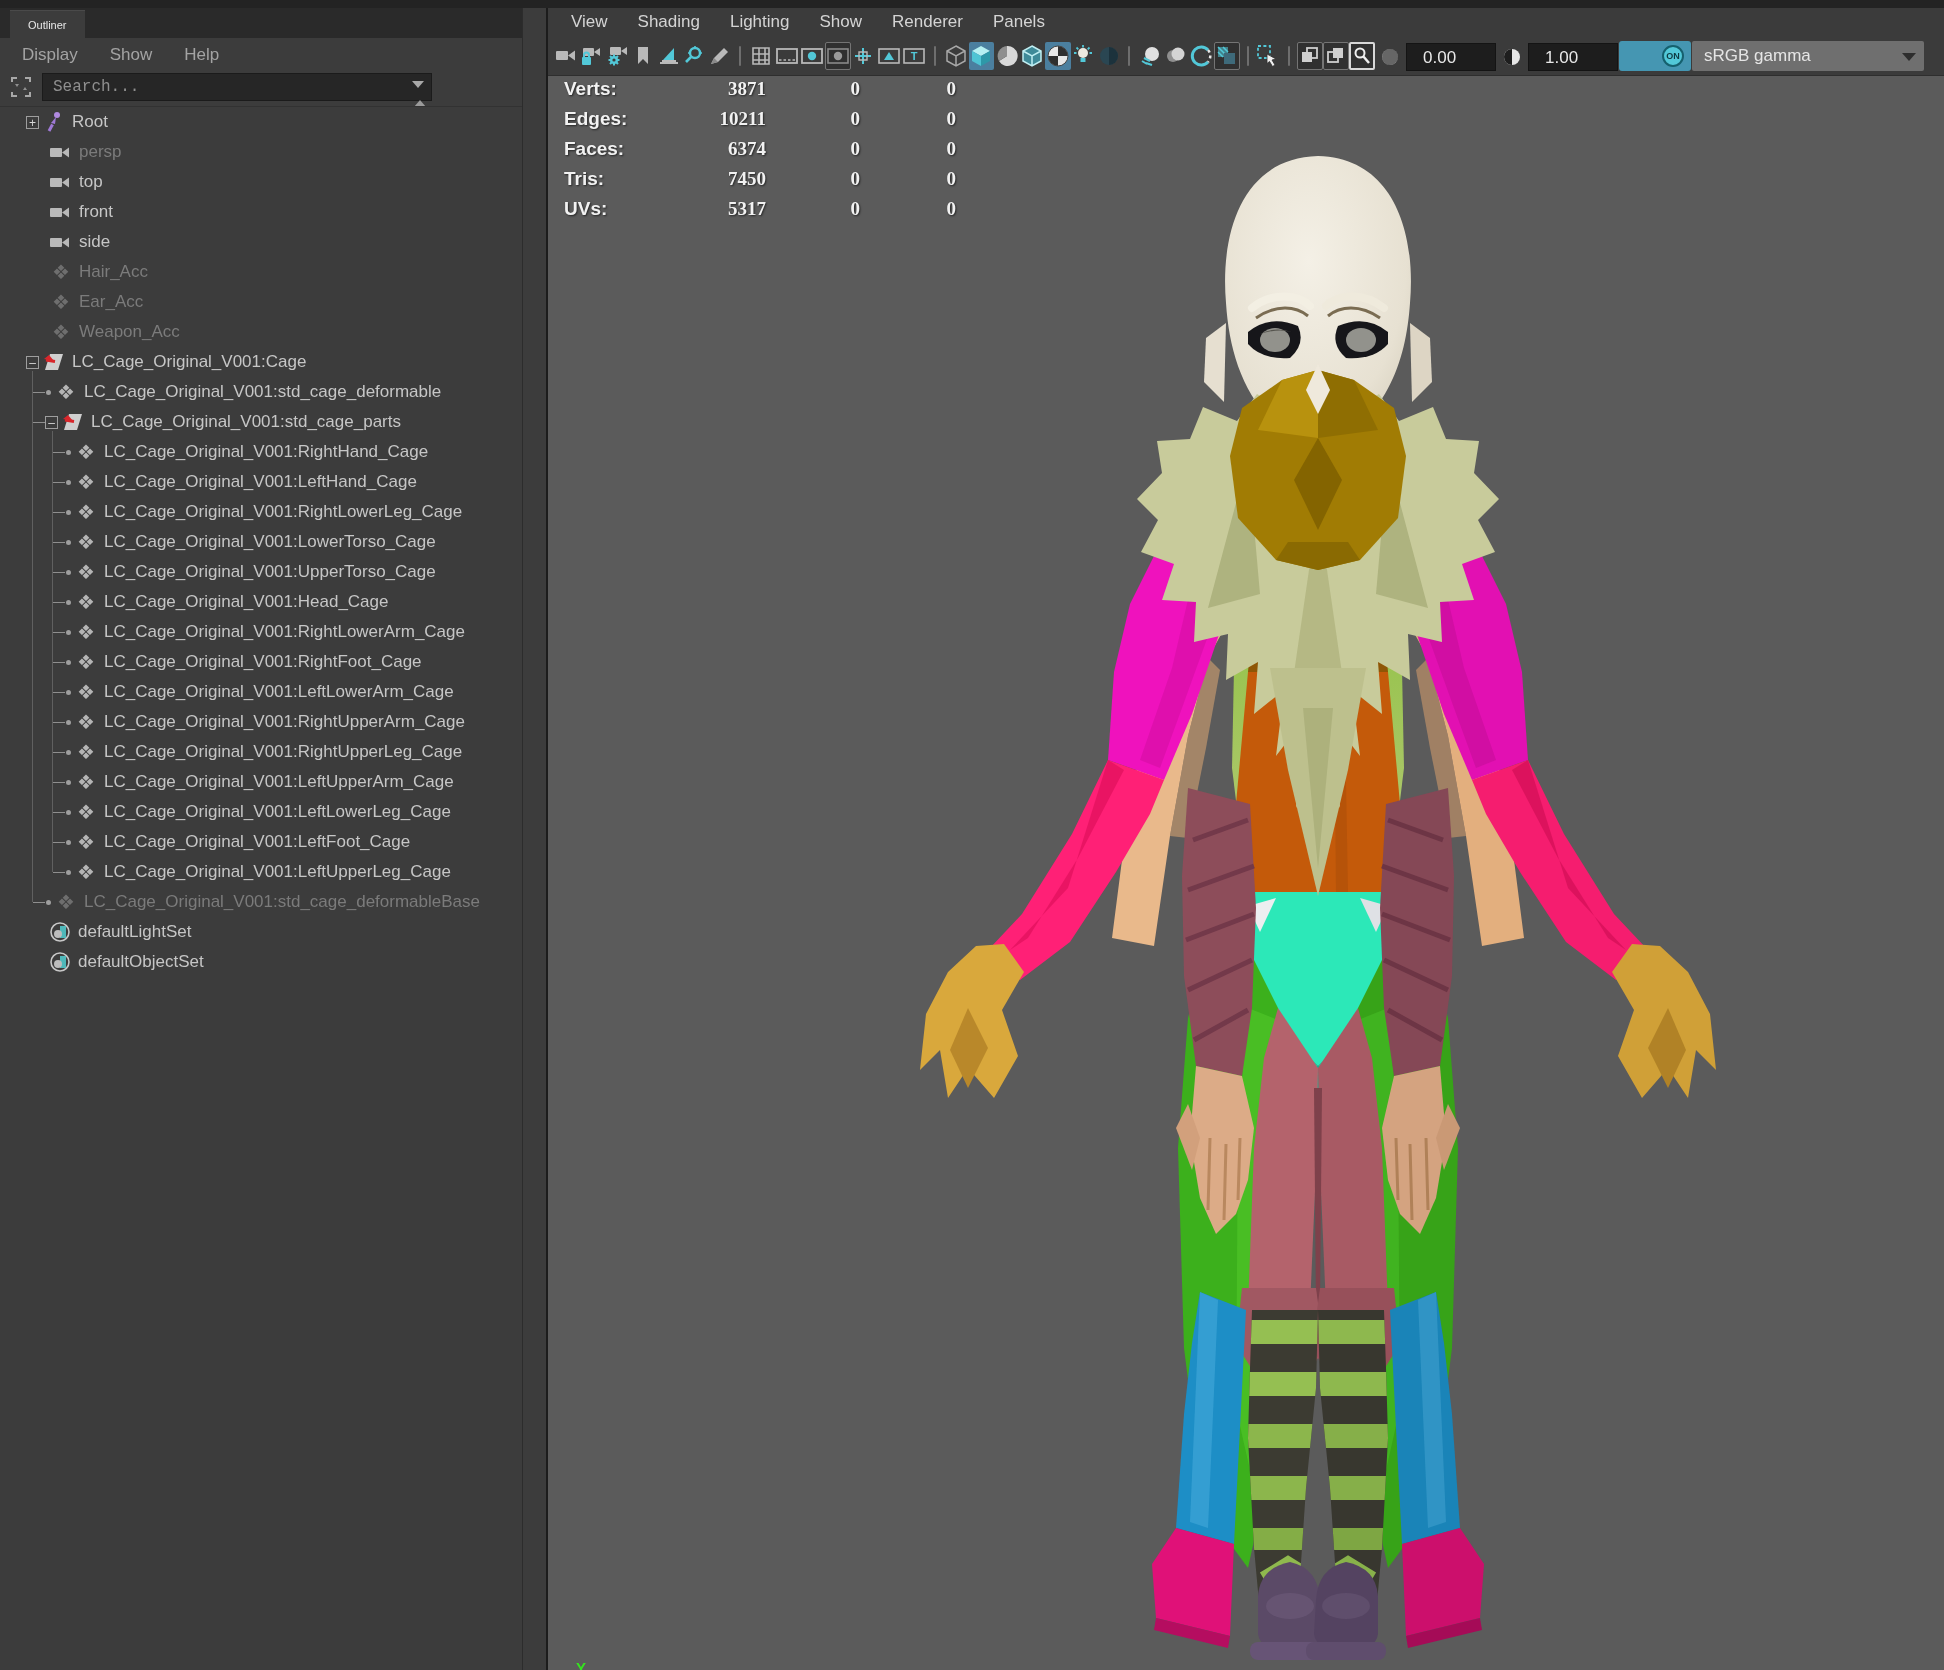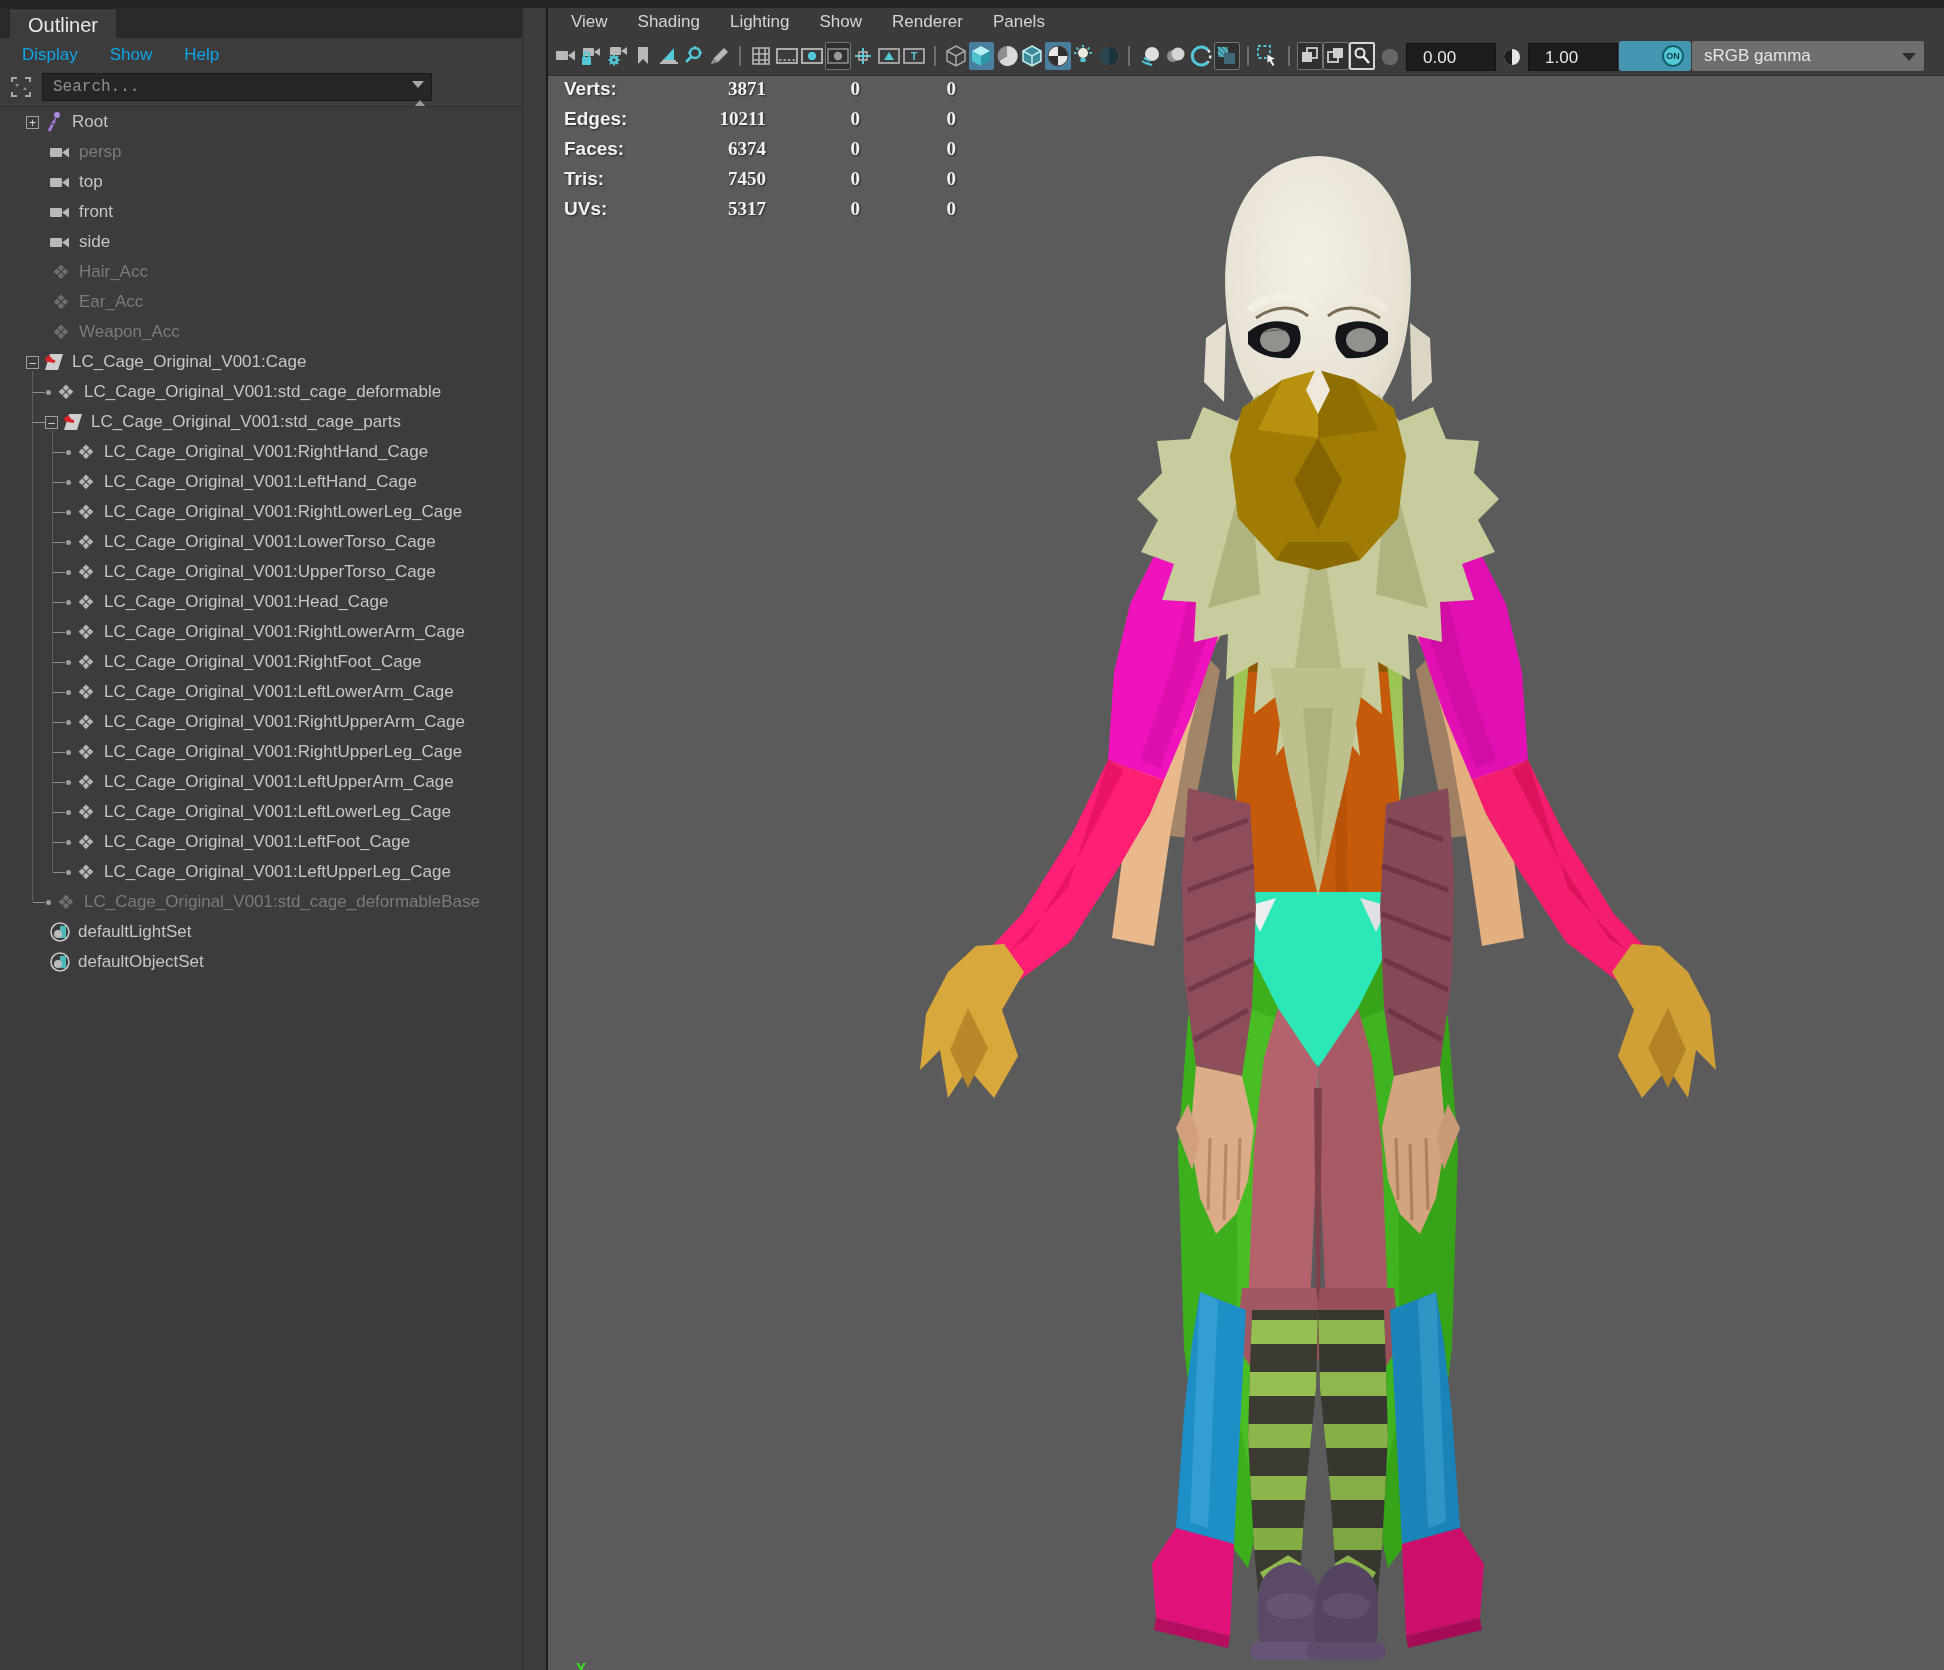--- a/index.html
+++ b/index.html
@@ -4,23 +4,23 @@
 <style>
   html,body{margin:0;padding:0;background:#232323;width:1944px;height:1670px;overflow:hidden;
     font-family:"Liberation Sans","DejaVu Sans",sans-serif;-webkit-font-smoothing:antialiased;}
   #stage{position:relative;width:1944px;height:1670px;background:#232323;}
   
   #topstrip{position:absolute;left:0;top:0;width:1944px;height:8px;background:#232323;}
   
   #outliner{position:absolute;left:0;top:8px;width:522px;height:1662px;background:#3c3c3c;}
   #ol-tabrow{position:absolute;left:0;top:0;width:100%;height:30px;background:#2a2a2a;}
   #ol-tab{position:absolute;left:10px;top:2px;height:28px;padding:0 18px;background:#3c3c3c;
-    color:#e8e8e8;font-size:20px;line-height:28px;border-top:1px solid #4a4a4a;}
+    color:#e8e8e8;font-size:11px;line-height:28px;border-top:1px solid #4a4a4a;}
   #ol-menus{position:absolute;left:6px;top:32px;height:30px;display:flex;}
-  .ol-menu{color:#0ea5e9;font-size:17px;line-height:30px;padding:0 16px;}
+  .ol-menu{color:#a3a3a3;font-size:17px;line-height:30px;padding:0 16px;}
   #ol-searchrow{position:absolute;left:0;top:64px;width:100%;height:34px;}
   #ol-filter{position:absolute;left:8px;top:2px;width:26px;height:26px;}
   #ol-search{position:absolute;left:42px;top:1px;width:390px;height:28px;background:#262626;
     border:1px solid #1b1b1b;color:#d0d0d0;font-size:16px;padding:0 24px 0 10px;box-sizing:border-box;
     font-family:Liberation Mono, monospace;}
   #ol-search::placeholder{color:#8f8f8f;}
   #ol-search-arrow{position:absolute;left:412px;top:9px;width:0;height:0;
     border-left:6px solid transparent;border-right:6px solid transparent;border-top:7px solid #a8a8a8;}
   #ol-scrollup{position:absolute;left:414px;top:92px;width:0;height:0;
     border-left:6px solid transparent;border-right:6px solid transparent;border-bottom:7px solid #9a9a9a;}

